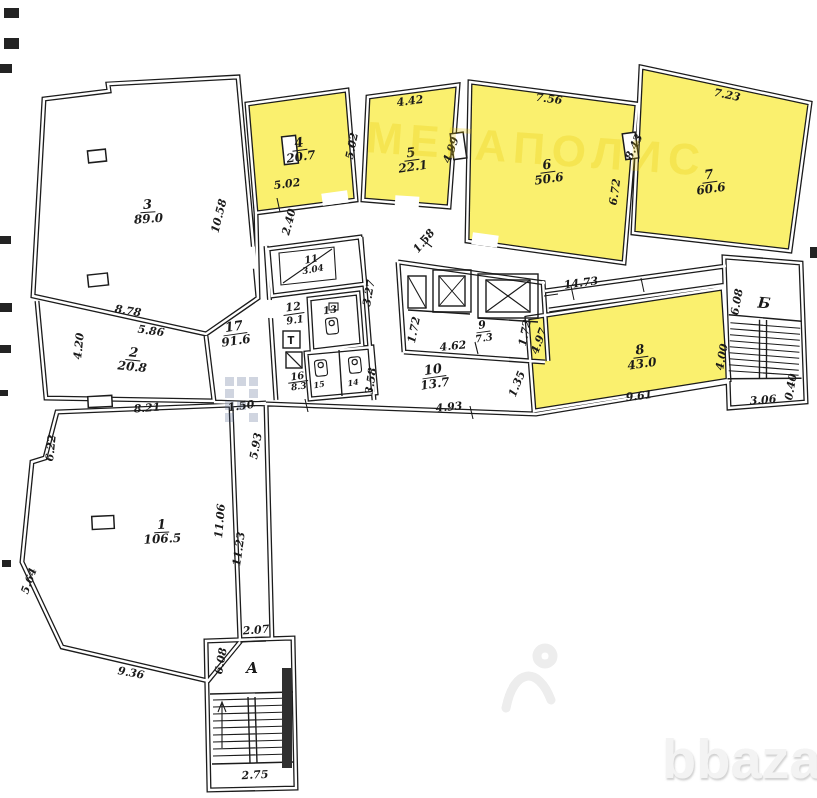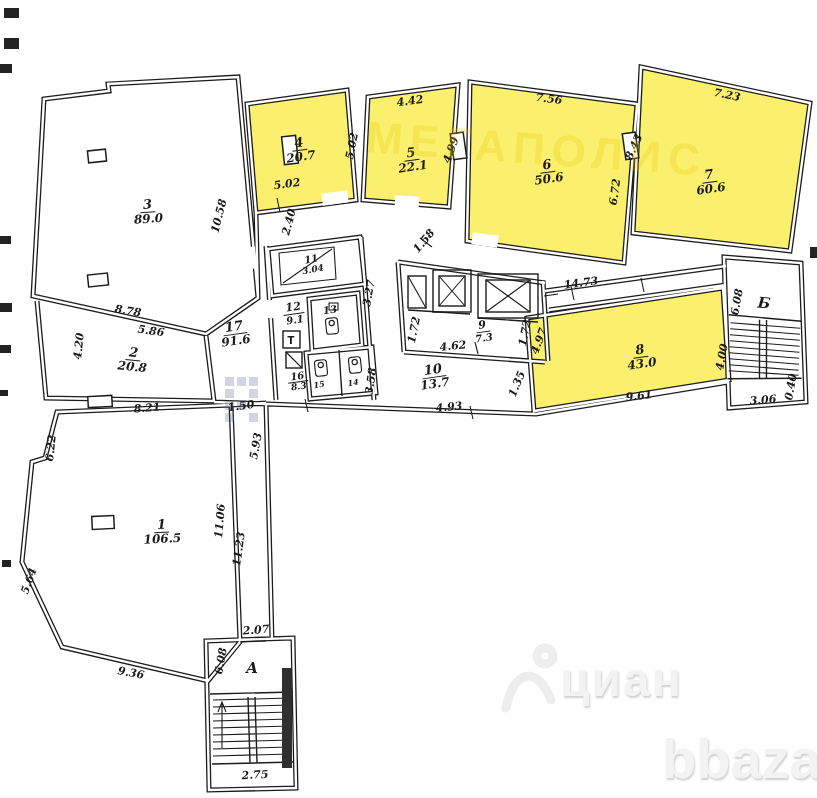--- a/index.html
+++ b/index.html
@@ -290,16 +290,15 @@
   <span class="lbl dim" style="left:51px;top:448px;transform:translate(-50%,-50%) rotate(-84deg);">6.22</span>
   <span class="lbl dim" style="left:29px;top:581px;transform:translate(-50%,-50%) rotate(-70deg);">5.64</span>
   <span class="lbl dim" style="left:131px;top:673px;transform:translate(-50%,-50%) rotate(10deg);">9.36</span>
   <span class="lbl dim" style="left:220px;top:521px;transform:translate(-50%,-50%) rotate(-85deg);">11.06</span>
   <span class="lbl dim" style="left:239px;top:549px;transform:translate(-50%,-50%) rotate(-82deg);">11.23</span>
   <span class="lbl dim" style="left:256px;top:630px;transform:translate(-50%,-50%) rotate(-4deg);">2.07</span>
   <span class="lbl dim" style="left:221px;top:661px;transform:translate(-50%,-50%) rotate(-80deg);">6.08</span>
   <span class="lbl dim" style="left:255px;top:775px;transform:translate(-50%,-50%) rotate(-3deg);">2.75</span>
 
   <div class="lbl wm-ghost" style="left:368px;top:112px;transform:rotate(4deg);">МЕГАПОЛИС</div>
-  <div class="lbl wm-emboss" style="left:560px;top:652px;font-size:48px;letter-spacing:2px;">циан</div>
   <div class="lbl wm-emboss" style="left:662px;top:726px;font-size:56px;">bbaza</div>
 
 </div>
 
 </body></html>

